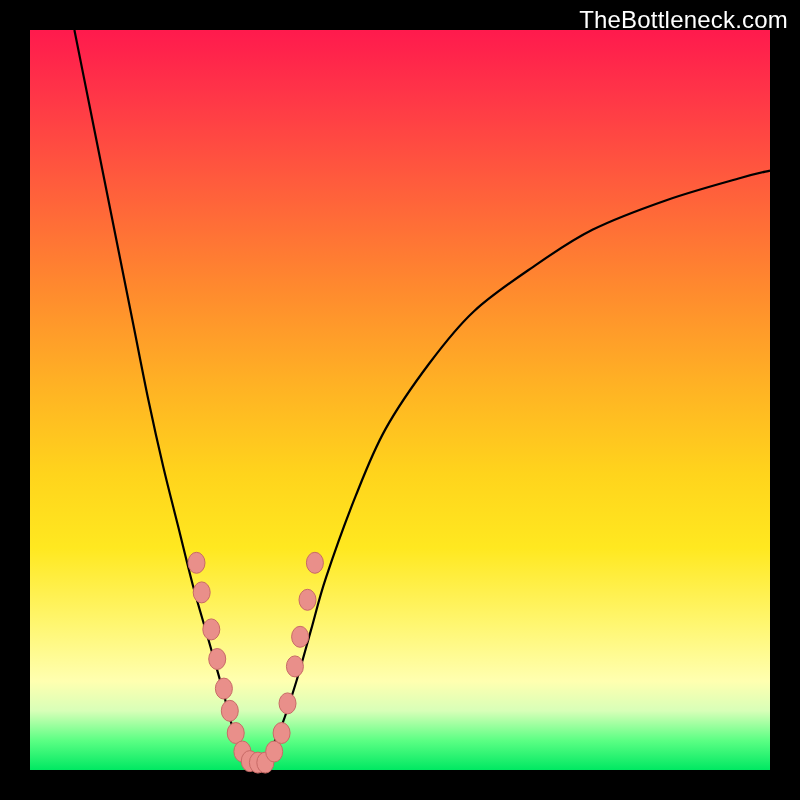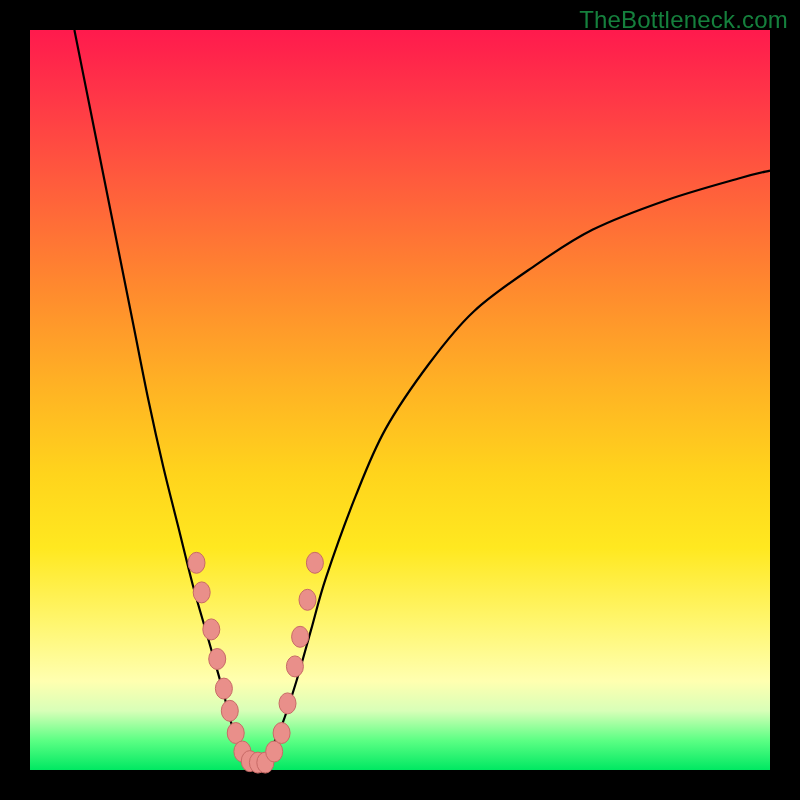--- a/index.html
+++ b/index.html
@@ -31,21 +31,21 @@
       #5cff84 96%,
       #00e862 100%
     );
   }
   .watermark {
     position: absolute;
     top: 6px;
     right: 12px;
     font-family: Arial, Helvetica, sans-serif;
     font-size: 24px;
-    color: #15803d;
+    color: #ffffff;
     font-weight: 500;
     letter-spacing: 0.2px;
   }
   svg.curves {
     position: absolute;
     left: 0; top: 0;
     width: 740px; height: 740px;
     overflow: visible;
   }
 </style>

